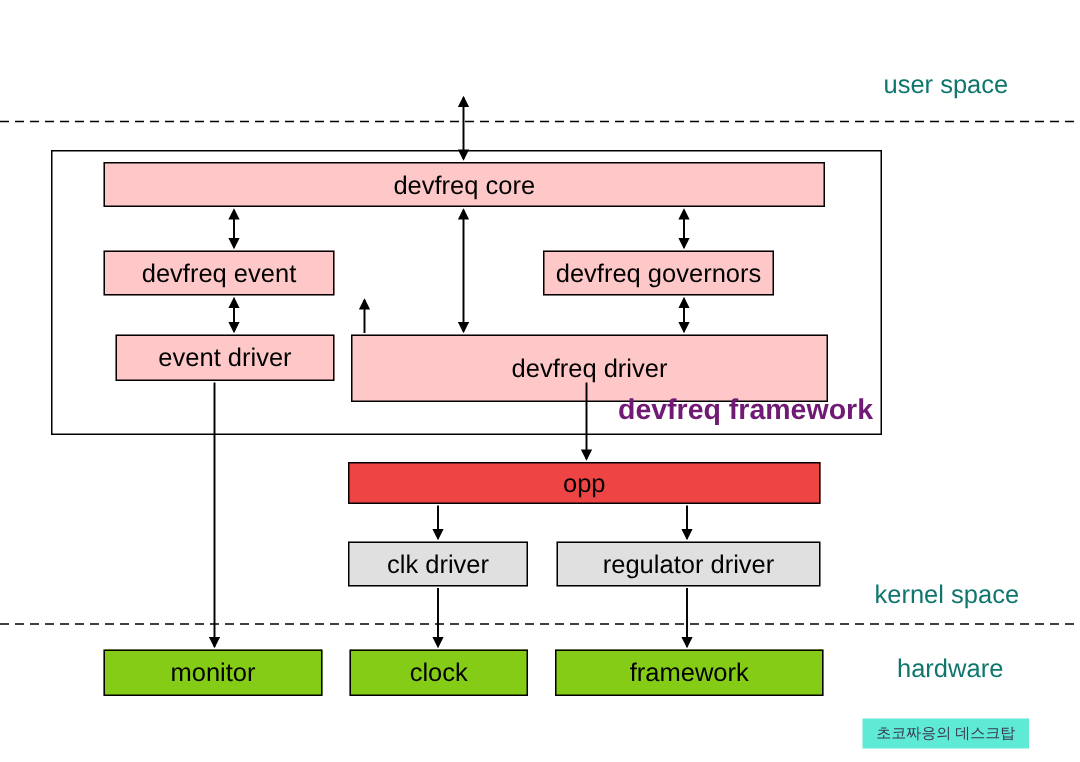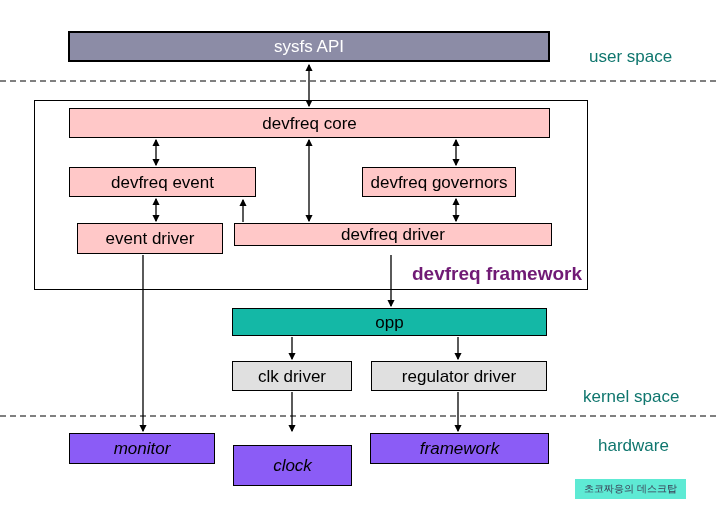--- a/index.html
+++ b/index.html
@@ -30,34 +30,34 @@
     color: #ffffff;
     font-size: 17px;
   }
   .framework-outline {
     position: absolute;
     left: 34px; top: 100px; width: 554px; height: 190px;
     border: 1px solid #000000;
     background: transparent;
   }
   .pink   { background: #ffc8c8; }
-  .lpink  { background: #14b8a6; }
+  .lpink  { background: #ef4444; }
   .gray   { background: #e0e0e0; }
-  .lgray  { background: #8b5cf6; font-style: italic; }
+  .lgray  { background: #84cc16; }
 
   .core        { left: 69px;  top: 108px; width: 481px; height: 30px; }
-  .devevent    { left: 69px;  top: 167px; width: 187px; height: 30px; text-align: center; }
+  .devevent    { left: 69px;  top: 167px; width: 154px; height: 30px; text-align: center; }
   .governors   { left: 362px; top: 167px; width: 154px; height: 30px; }
   .eventdriver { left: 77px;  top: 223px; width: 146px; height: 31px; }
-  .devdriver   { left: 234px; top: 223px; width: 318px; height: 23px; }
+  .devdriver   { left: 234px; top: 223px; width: 318px; height: 45px; }
   .opp         { left: 232px; top: 308px; width: 315px; height: 28px; }
   .clkdriver   { left: 232px; top: 361px; width: 120px; height: 30px; }
   .regdriver   { left: 371px; top: 361px; width: 176px; height: 30px; }
   .monitor     { left: 69px;  top: 433px; width: 146px; height: 31px; }
-  .clock       { left: 233px; top: 445px; width: 119px; height: 41px; }
+  .clock       { left: 233px; top: 433px; width: 119px; height: 31px; }
   .regulator   { left: 370px; top: 433px; width: 179px; height: 31px; }
 
   .fw-label {
     position: absolute;
     left: 340px; top: 263px; width: 242px; height: 22px;
     text-align: right;
     font-size: 19px;
     font-weight: bold;
     color: #701a75;
     line-height: 22px;
@@ -91,21 +91,20 @@
     pointer-events: none;
   }
   svg.wires line { stroke: #000000; stroke-width: 1.3; }
   svg.wires line.dashed { stroke-width: 1; stroke-dasharray: 6 4; }
 </style>
 </head>
 <body>
 
 <div class="canvas">
 
-  <div class="box sysfs">sysfs API</div>
   <div class="layer-label lbl-user">user space</div>
 
   <div class="framework-outline"></div>
 
   <div class="box pink core">devfreq core</div>
   <div class="box pink devevent">devfreq event</div>
   <div class="box pink governors">devfreq governors</div>
   <div class="box pink eventdriver">event driver</div>
   <div class="box pink devdriver">devfreq driver</div>
   <div class="fw-label">devfreq framework</div>

